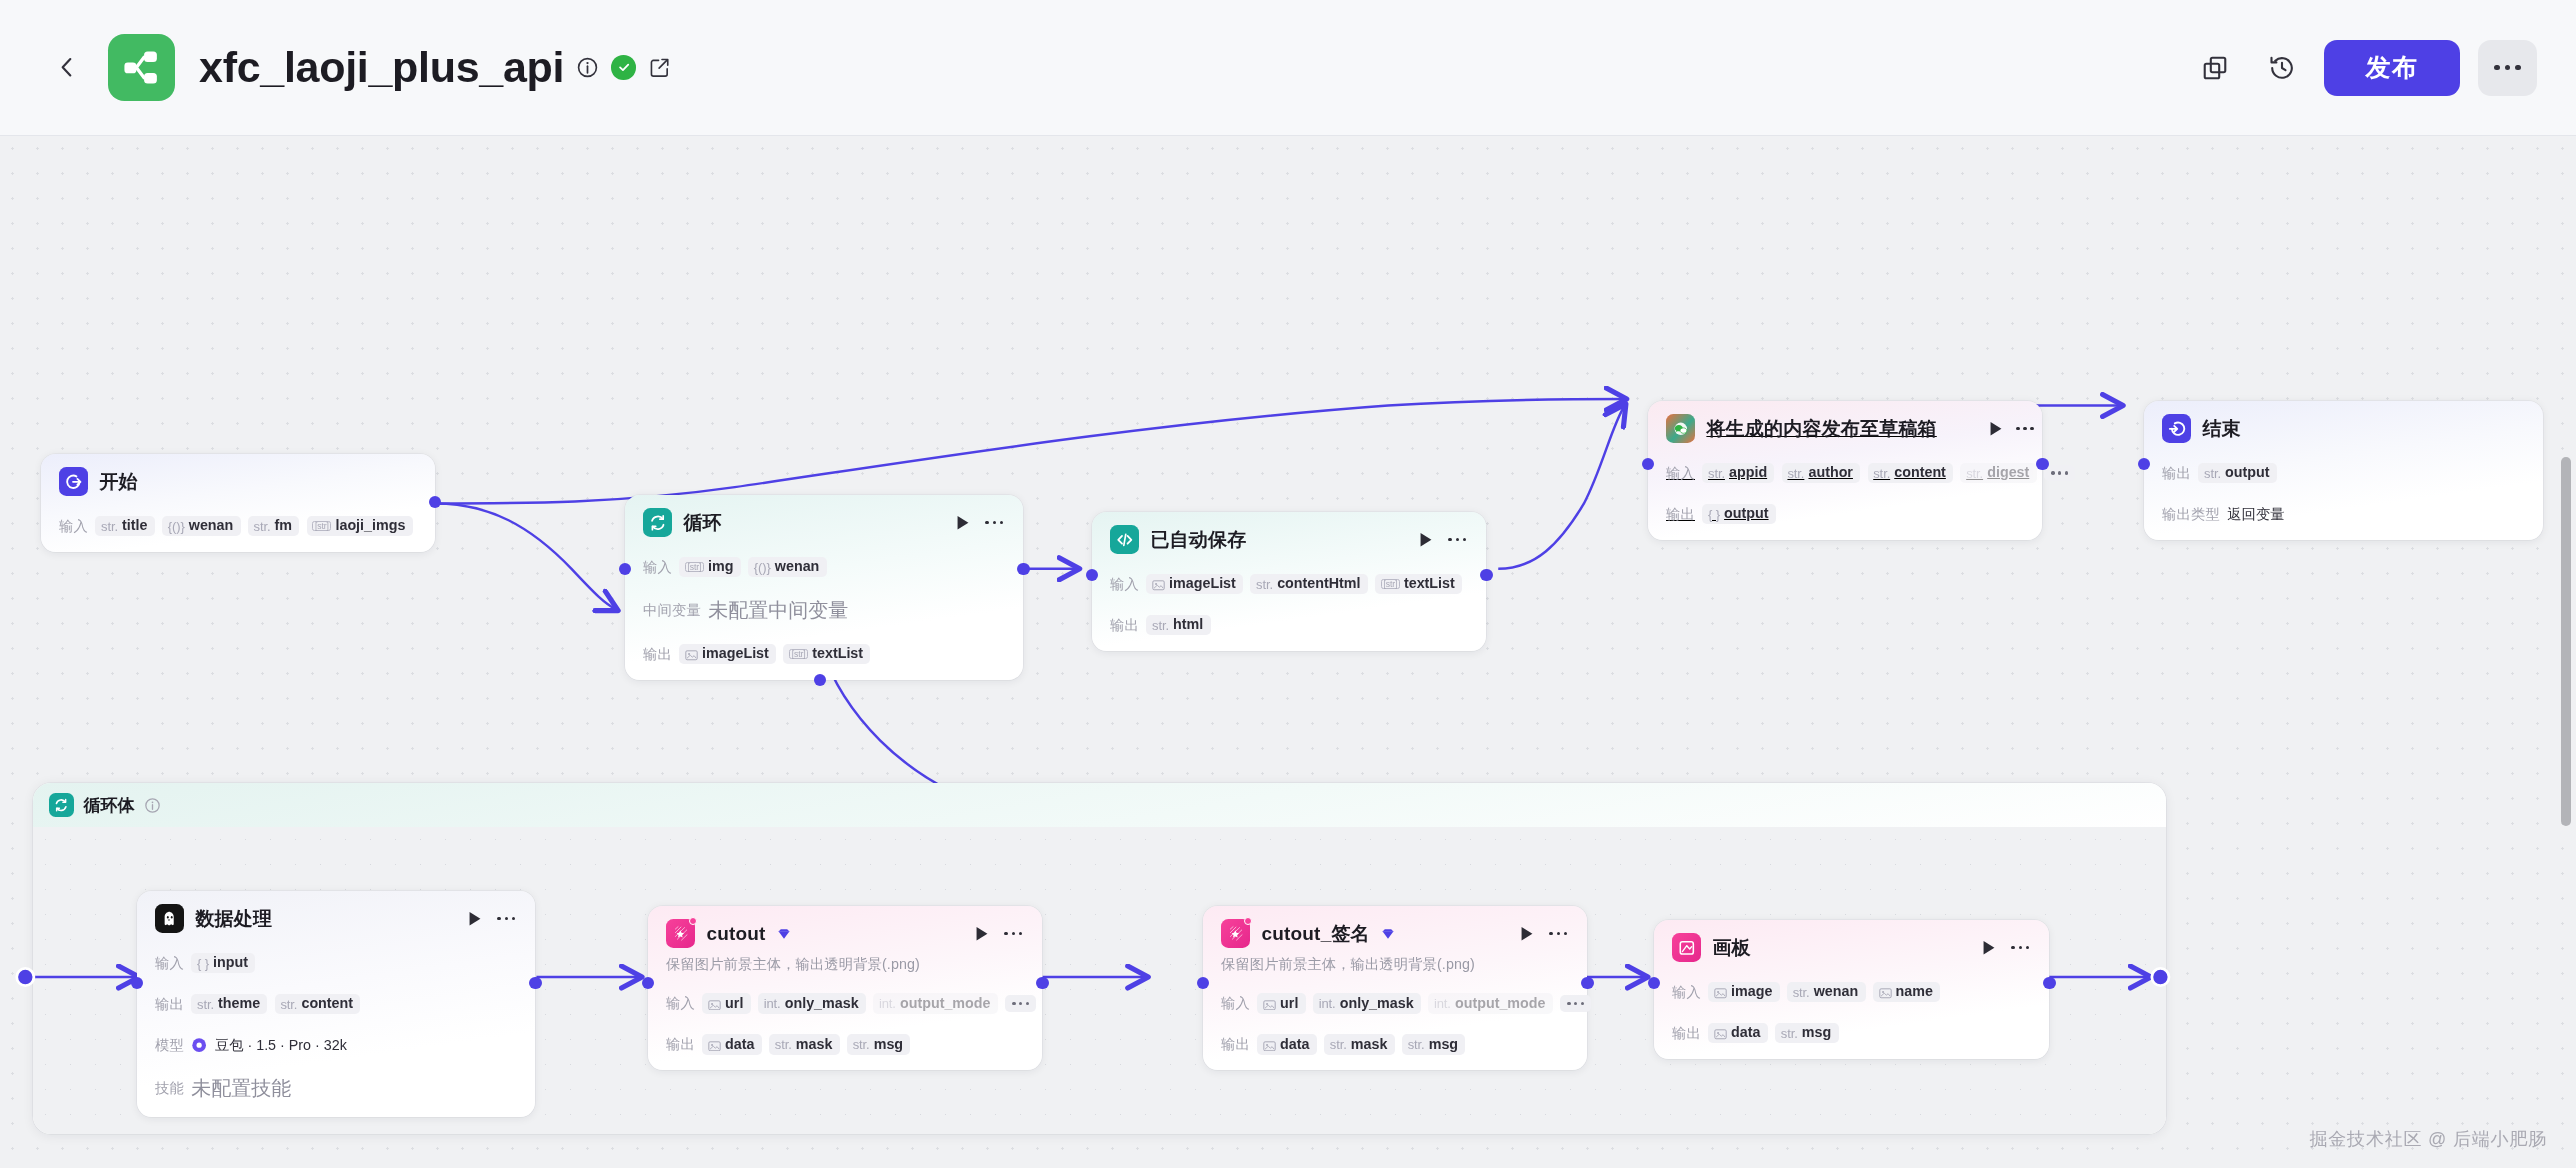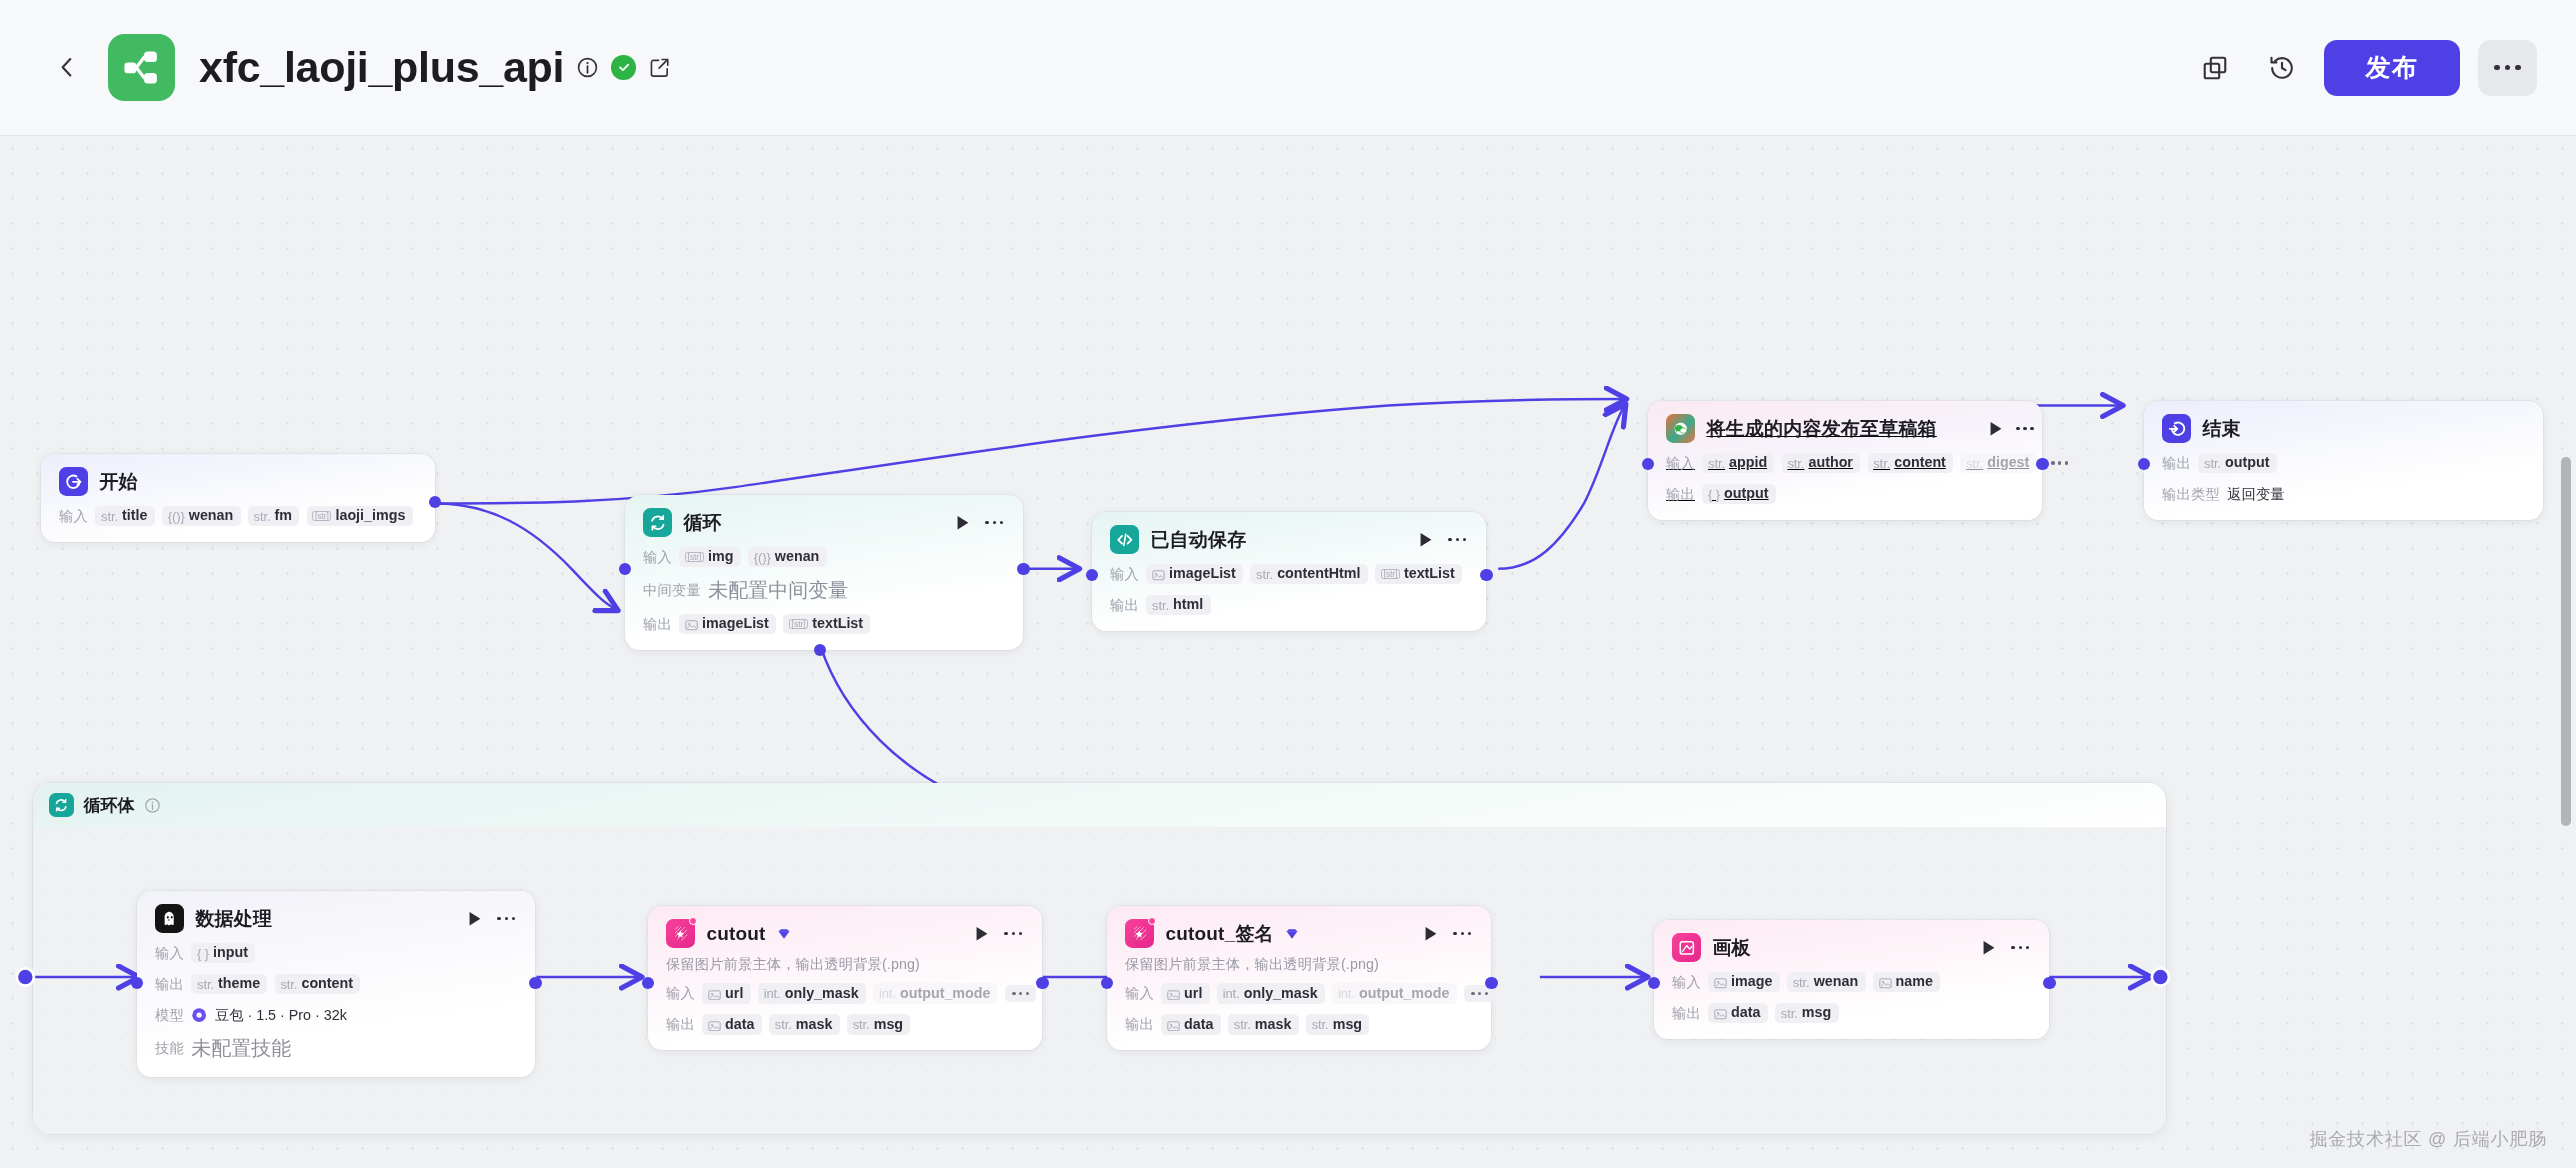--- a/index.html
+++ b/index.html
@@ -126,21 +126,21 @@
   .head-spacer { flex: 1 1 auto; min-width: 18px; }
   .run-btn { width: 19.6px; height: 19.6px; display: flex; align-items: center; justify-content: center; cursor: pointer; }
   .run-btn svg { width: 14px; height: 15.5px; }
   .dots-btn { display: flex; align-items: center; gap: 3.3px; cursor: pointer; padding: 3.3px 1.6px; }
   .dots-btn i { width: 3.8px; height: 3.8px; border-radius: 50%; background: #2d2c35; display: block; }
 
   .node-desc {
     font-size: 14.3px; color: #9a9aa6; margin: 1.6px 0 7.3px 0;
     white-space: nowrap; letter-spacing: 0.1px;
   }
-  .row { display: flex; align-items: center; gap: 7.3px; margin-top: 9px; min-height: 22px; }
+  .row { display: flex; align-items: center; gap: 7.3px; margin-top: 19px; min-height: 22px; }
   .row-label {
     font-size: 14.3px; color: #a1a1ad; flex: 0 0 auto;
     white-space: nowrap; letter-spacing: 0.2px;
   }
   .row-value-plain { font-size: 20px; color: #8f8f9c; white-space: nowrap; }
   .row-value-dark  { font-size: 14.3px; color: #2f2e38; white-space: nowrap; }
   .chip {
     display: inline-flex; align-items: center; gap: 4.1px;
     background: #f0f0f4; border-radius: 4.9px;
     padding: 2.4px 7.3px 2.4px 5.7px; white-space: nowrap;
@@ -687,21 +687,21 @@
         </span>
       <span class="chip">
           <span class="ty">str.</span>
           <span class="nm">msg</span>
         </span>
     </div>
     <div class="port" style="left:-6.5px; top:71px;"></div>
     <div class="port" style="right:-6.5px; top:71px;"></div>
   </div>
 
-  <div class="node tint-pink" id="n-cutout2" style="left:1107px; top:770px; width:384px;">
+  <div class="node tint-pink" id="n-cutout2" style="left:1203px; top:770px; width:384px;">
     <div class="node-head">
       <div class="node-icon ic-pink">
         <svg viewBox="0 0 24 24">
           <path d="M5 6.5 L9 3 M5 11 L12.5 3.4 M5 15.6 L17 4 M7.4 19 L19.6 7 M12.6 20 L20 12.8" stroke="#fff" stroke-width="1" opacity=".75"></path>
           <path d="M11.4 7.6 L12.8 10.6 L15.9 11.2 L13.6 13.4 L14.2 16.5 L11.4 15 L8.6 16.5 L9.2 13.4 L6.9 11.2 L10 10.6 Z" fill="#fff"></path>
         </svg>
         <span style="position:absolute; right:-2.4px; top:-2.4px; width:8.2px; height:8.2px; border-radius:50%; background:#f7419a; border:1.6px solid #fff;"></span>
       </div>
       <div class="node-title">cutout_签名</div>
       <span class="plugin-diamond">

